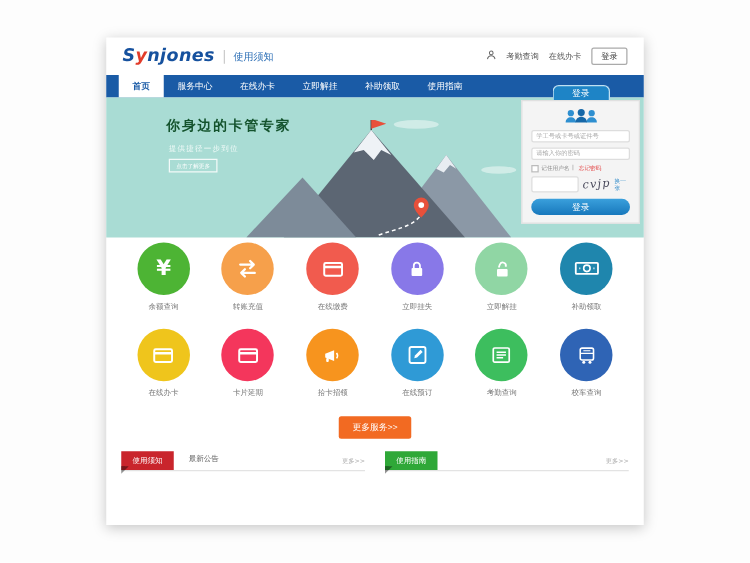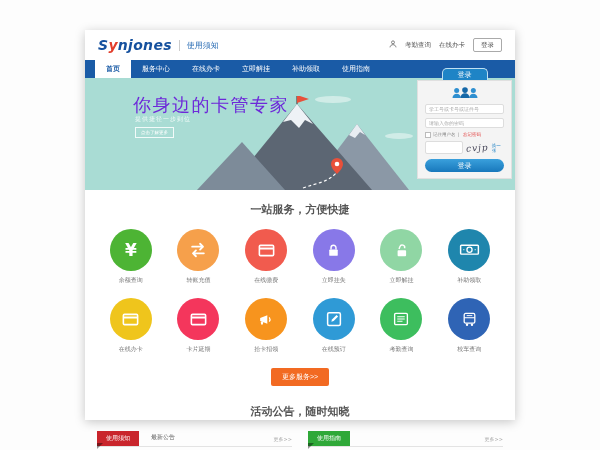--- a/index.html
+++ b/index.html
@@ -14,21 +14,21 @@
   .portal{font-size:8px;color:#2a6db5;margin-left:7px;padding-left:7px;border-left:1px solid #ccc;}
   .hdr-right{margin-left:auto;display:flex;align-items:center;gap:8px;font-size:6.5px;color:#555;}
   .hdr-right a{color:#555;text-decoration:none;}
   .hdr-login{font-size:6.5px;color:#444;border:1px solid #aaa;border-radius:2px;padding:1.5px 7px;background:#fff;}
   
   .nav{height:18px;display:flex;padding-left:10px;}
   .nav a{color:#fff;font-size:7px;line-height:18px;padding:0 11px;text-decoration:none;}
   .nav a.active{background:#fff;color:#1a5ba6;font-weight:bold;}
   
   .hero{height:112px;position:relative;}
-  .hero-title{position:absolute;left:48px;top:15px;font-size:18px;color:#6d28d9;font-weight:normal;letter-spacing:1.5px;}
+  .hero-title{position:absolute;left:48px;top:15px;font-size:11px;color:#14532d;font-weight:bold;letter-spacing:1.5px;}
   .hero-sub{position:absolute;left:50px;top:37px;font-size:6px;color:#f0faf8;letter-spacing:1px;}
   .hero-cta{position:absolute;left:50px;top:49px;font-size:4.5px;color:#fff;border:.5px solid rgba(255,255,255,.85);
             padding:2px 5px;background:transparent;}
   .cloud{position:absolute;background:rgba(255,255,255,.45);border-radius:50%;}
   .mountains{position:absolute;left:112px;bottom:0;width:212px;height:94px;}
   
   .lp{position:absolute;right:3px;top:-10px;width:95px;}
   .lp-tab{width:46px;margin:0 auto;background:#1e84c6;color:#fff;font-size:7px;text-align:center;height:12px;
           line-height:12px;border-radius:5px 5px 0 0;border:1px solid #bfe0f2;border-bottom:none;box-sizing:border-box;}
   .lp-body{background:#f4f4f4;border:1px solid #e0e0e0;padding:4px 7px 6px;box-sizing:border-box;}
@@ -145,21 +145,20 @@
           <input type="text" style="">
           <span class="captcha">cvjp</span>
           <a href="#" class="lp-refresh">换一张</a>
         </div>
         <button class="lp-submit">登录</button>
       </div>
     </div>
   </div>
 
   <div class="svc-sec">
-    <div class="sec-title">一站服务，方便快捷</div>
     <div class="svc-grid">
 
       <div class="svc">
         <div class="svc-circle" style="background-color: rgb(77, 180, 52);">
             <span class="glyph">¥</span>
           </div>
         <div class="svc-label">余额查询</div>
       </div>
 
       <div class="svc">
@@ -283,21 +282,20 @@
             </svg>
         </div>
         <div class="svc-label">校车查询</div>
       </div>
 
     </div>
     <button class="more-btn" style="background-color: rgb(242, 106, 34);">更多服务&gt;&gt;</button>
   </div>
 
   <div class="annc">
-    <div class="sec-title annc-title">活动公告，随时知晓</div>
     <div class="annc-panels">
       <div class="panel">
         <div class="panel-bar">
           <span class="ribbon" style="background-color: rgb(201, 37, 44);">使用须知</span>
           <span class="tab2">最新公告</span>
           <a href="#" class="more-link">更多&gt;&gt;</a>
         </div>
       </div>
       <div class="panel">
         <div class="panel-bar">

